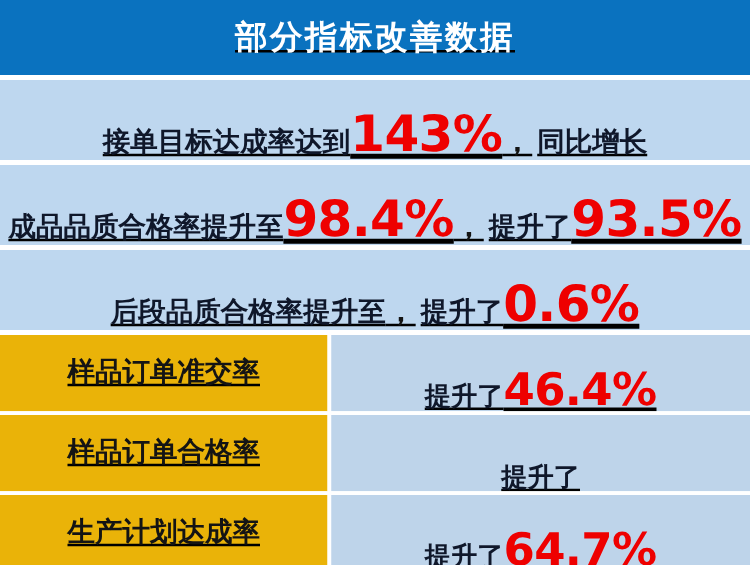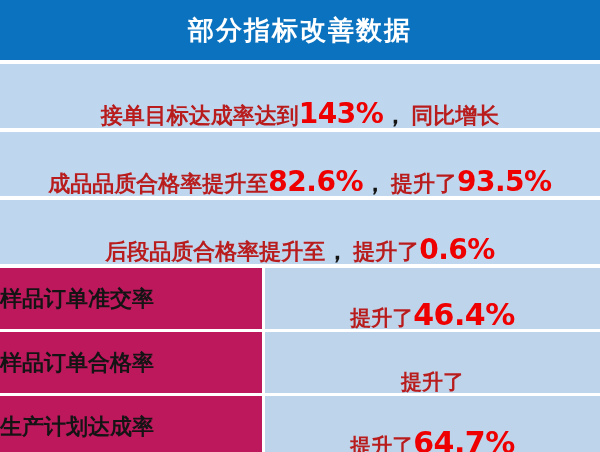--- a/index.html
+++ b/index.html
@@ -14,20 +14,21 @@
     overflow: hidden;
   }
 
   #infographic {
     width: 600px;
     height: 404px;
     background: #ffffff;
     display: flex;
     flex-direction: column;
     box-sizing: border-box;
+    text-decoration: underline;
   }
 
   
   .header-bar {
     height: 60px;
     flex: 0 0 60px;
     background: #0a72bf;
     display: flex;
     align-items: center;
     justify-content: center;
@@ -61,51 +62,52 @@
     overflow: hidden;
   }
   .stmt-line {
     white-space: nowrap;
     line-height: 1;
     display: flex;
     align-items: baseline;
     justify-content: center;
   }
   .cn-text {
-    color: #b91c1c;
+    color: #0f172a;
     font-size: 22px;
     font-weight: bold;
     letter-spacing: 0px;
     margin-top: 40px;
   }
   .hl-num {
     color: #ee0000;
-    font-size: 28px;
+    font-size: 40px;
     font-weight: bold;
     letter-spacing: -0.5px;
   }
   .comma {
     color: #141414;
     font-size: 24px;
     font-weight: bold;
     padding-right: 4px;
   }
 
   
   .split-row {
     flex: 0 0 61px;
     display: flex;
     margin-bottom: 3px;
     overflow: hidden;
   }
   .split-left {
     flex: 0 0 262px;
-    background: #be185d;
-    display: flex;
-    align-items: center;
+    background: #eab308;
+    display: flex;
+    align-items: center;
+    justify-content: center;
   }
   .split-gap {
     flex: 0 0 3px;
     background: #ffffff;
   }
   .split-right {
     flex: 1 1 auto;
     background: #bed4ea;
     display: flex;
     align-items: center;
@@ -118,21 +120,21 @@
     white-space: nowrap;
     line-height: 1;
   }
   .metric-value {
     white-space: nowrap;
     line-height: 1;
     display: flex;
     align-items: baseline;
   }
   .metric-value .cn-text { font-size: 21px; }
-  .metric-value .hl-num { font-size: 30px; }
+  .metric-value .hl-num { font-size: 36px; }
 </style>
 </head>
 <body>
 
 <div id="infographic">
 
   <div class="header-bar">
     <div class="header-title">部分指标改善数据</div>
   </div>
 
@@ -143,21 +145,21 @@
         <span class="cn-text">接单目标达成率达到</span>
           <span class="hl-num">143%</span>
           <span class="comma">，</span>
           <span class="cn-text">同比增长</span>
       </div>
     </div>
 
     <div class="stmt-row">
       <div class="stmt-line">
         <span class="cn-text">成品品质合格率提升至</span>
-          <span class="hl-num">82.6%</span>
+          <span class="hl-num">98.4%</span>
           <span class="comma">，</span>
           <span class="cn-text">提升了</span>
           <span class="hl-num">93.5%</span>
       </div>
     </div>
 
     <div class="stmt-row">
       <div class="stmt-line">
         <span class="cn-text">后段品质合格率提升至</span>
           <span class="comma">，</span>

